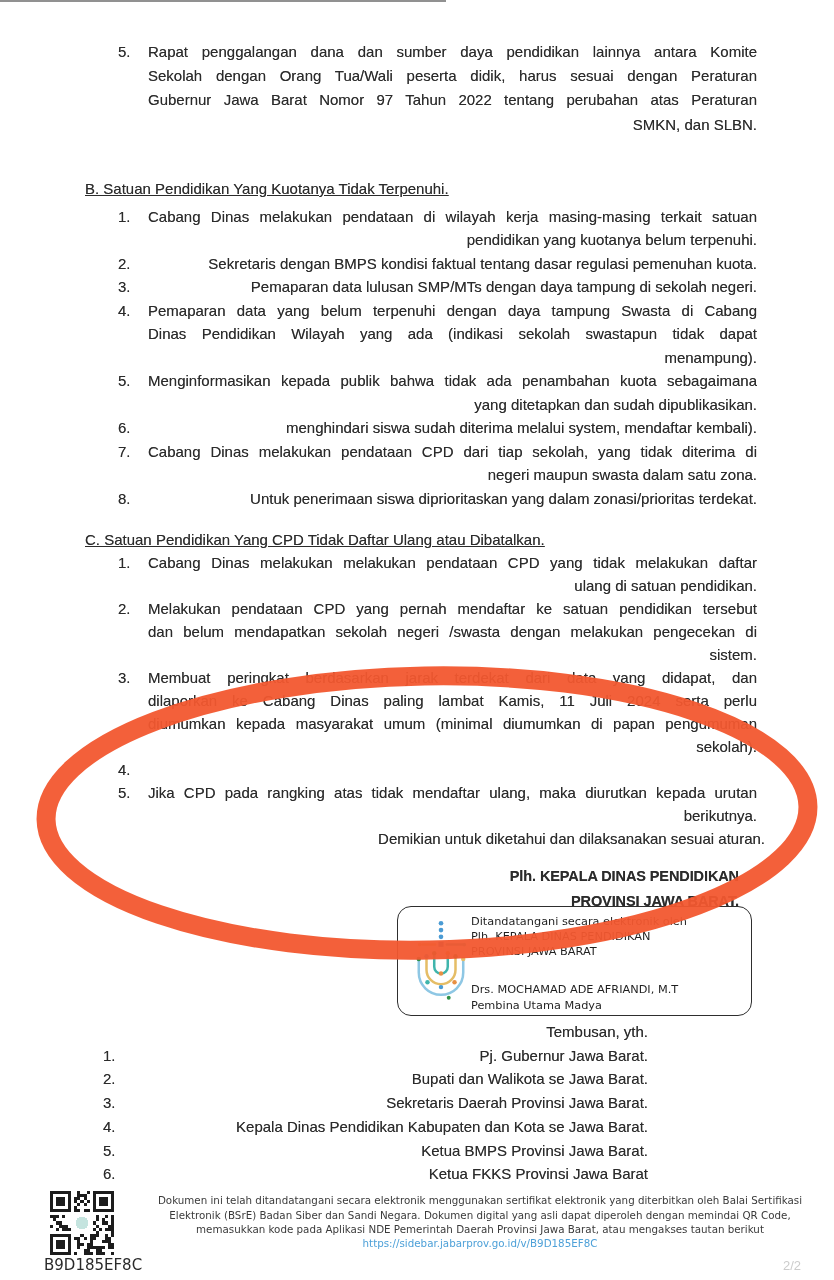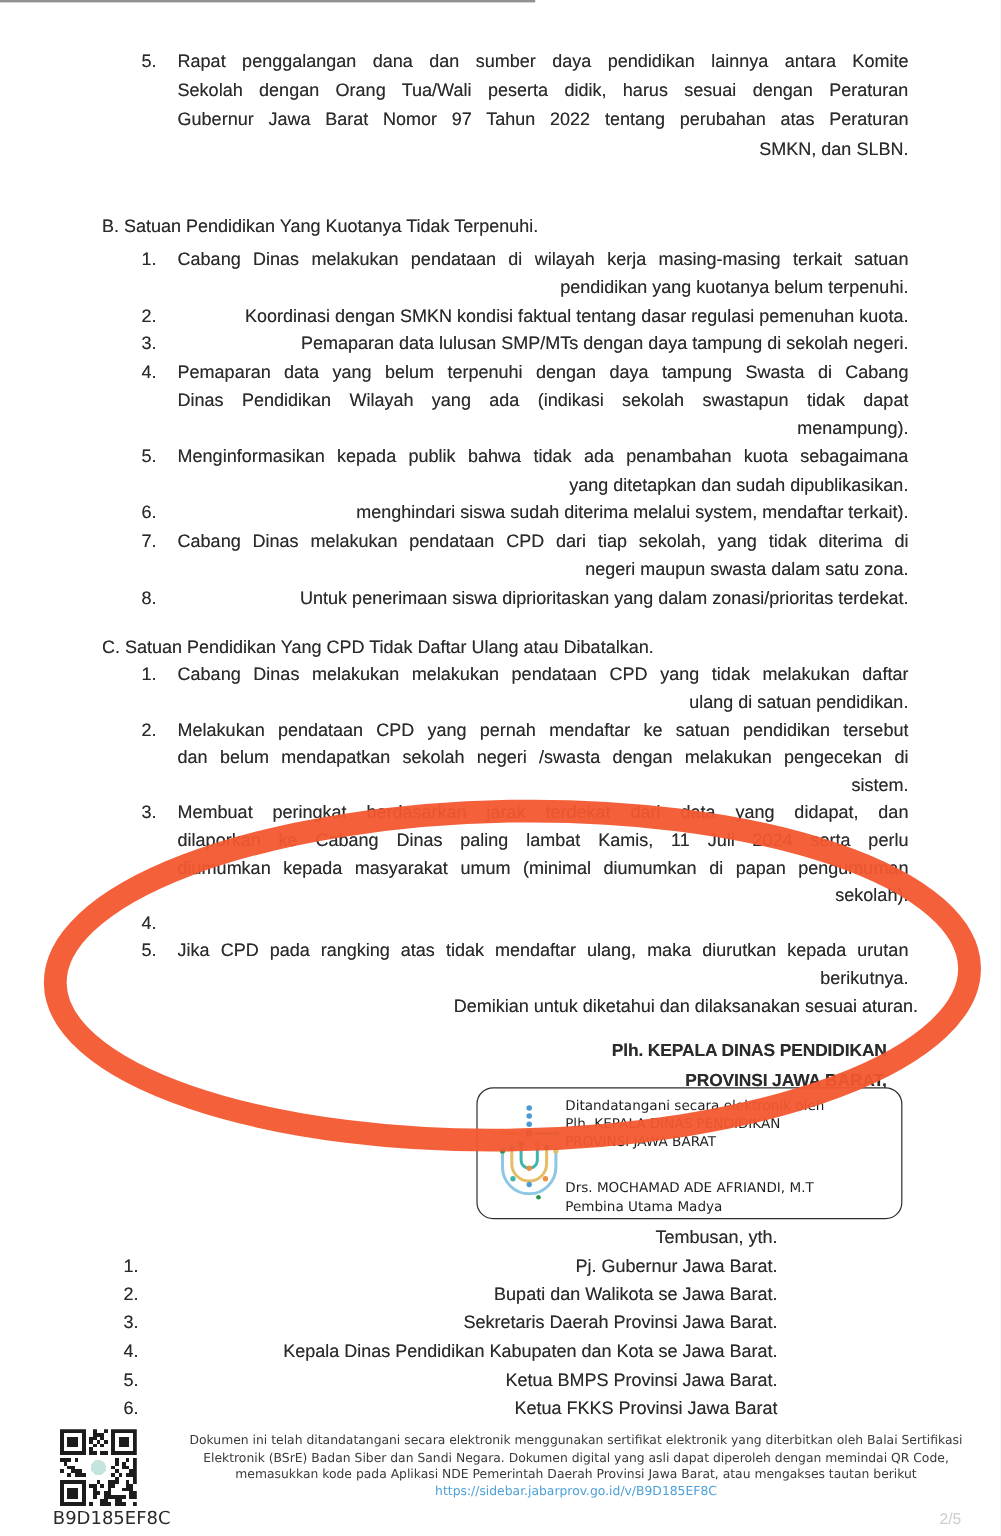--- a/index.html
+++ b/index.html
@@ -6,21 +6,21 @@
   .page{
     position:relative;width:834px;height:1280px;background:#ffffff;
     font-family:"Liberation Sans",sans-serif;color:#2b2b2b;overflow:hidden;
     text-shadow:0 0 .5px rgba(45,45,45,.6);
   }
   
   .sec{position:absolute;left:85px;width:680px;font-size:15px;}
   .sec-a{top:40px;line-height:24.2px;}
   .sec-b{top:177px;line-height:23.5px;}
   .sec-c{top:528px;line-height:23px;}
-  .sec-header{white-space:nowrap;}
+  .sec-header{white-space:nowrap;text-decoration:underline;}
   .li-row{display:flex;}
   .li-num{margin-left:33px;width:30px;flex:0 0 30px;}
   .li-text{width:609px;}
   .jline{text-align:justify;text-align-last:justify;overflow:hidden;}
   .lline{white-space:nowrap;overflow:hidden;text-align:right;}
   .closing{margin-left:76px;}
   
   .sig-title{position:absolute;left:479px;top:864px;width:260px;
     font-size:14.5px;font-weight:bold;line-height:25px;letter-spacing:-.1px;}
   .stamp-box{position:absolute;left:397px;top:906px;width:355px;height:110px;
@@ -76,21 +76,21 @@
         <div class="li-row">
           <div class="li-num">1.</div>
           <div class="li-text">
             <div class="jline">Cabang Dinas melakukan pendataan di wilayah kerja masing-masing terkait satuan</div>
             <div class="lline">pendidikan yang kuotanya belum terpenuhi.</div>
           </div>
         </div>
         <div class="li-row">
           <div class="li-num">2.</div>
           <div class="li-text">
-            <div class="lline">Koordinasi dengan SMKN kondisi faktual tentang dasar regulasi pemenuhan kuota.</div>
+            <div class="lline">Sekretaris dengan BMPS kondisi faktual tentang dasar regulasi pemenuhan kuota.</div>
           </div>
         </div>
         <div class="li-row">
           <div class="li-num">3.</div>
           <div class="li-text">
             <div class="lline">Pemaparan data lulusan SMP/MTs dengan daya tampung di sekolah negeri.</div>
           </div>
         </div>
         <div class="li-row">
           <div class="li-num">4.</div>
@@ -103,21 +103,21 @@
         <div class="li-row">
           <div class="li-num">5.</div>
           <div class="li-text">
             <div class="jline">Menginformasikan kepada publik bahwa tidak ada penambahan kuota sebagaimana</div>
             <div class="lline">yang ditetapkan dan sudah dipublikasikan.</div>
           </div>
         </div>
         <div class="li-row">
           <div class="li-num">6.</div>
           <div class="li-text">
-            <div class="lline">menghindari siswa sudah diterima melalui system, mendaftar terkait).</div>
+            <div class="lline">menghindari siswa sudah diterima melalui system, mendaftar kembali).</div>
           </div>
         </div>
         <div class="li-row">
           <div class="li-num">7.</div>
           <div class="li-text">
             <div class="jline">Cabang Dinas melakukan pendataan CPD dari tiap sekolah, yang tidak diterima di</div>
             <div class="lline">negeri maupun swasta dalam satu zona.</div>
           </div>
         </div>
         <div class="li-row">
@@ -367,19 +367,19 @@
   </div>
   <div class="qr-label">B9D185EF8C</div>
 
   <div class="footer-text">
       <div class="pline">Dokumen ini telah ditandatangani secara elektronik menggunakan sertifikat elektronik yang diterbitkan oleh Balai Sertifikasi</div>
       <div class="pline">Elektronik (BSrE) Badan Siber dan Sandi Negara. Dokumen digital yang asli dapat diperoleh dengan memindai QR Code,</div>
       <div class="pline">memasukkan kode pada Aplikasi NDE Pemerintah Daerah Provinsi Jawa Barat, atau mengakses tautan berikut</div>
     </div>
   <a class="footer-link" href="#" style="color: rgb(77, 160, 216);">https://sidebar.jabarprov.go.id/v/B9D185EF8C</a>
 
-  <div class="page-number">2/5</div>
+  <div class="page-number">2/2</div>
 
   <svg class="annotation-svg" viewBox="0 0 834 1280">
     <ellipse cx="427" cy="813" rx="381" ry="137" fill="none" stroke-width="19" stroke-linecap="round" opacity="0.95" transform="rotate(-1 427 813)" stroke="#F2572F"></ellipse>
   </svg>
 
 </div>
 
 </body></html>

